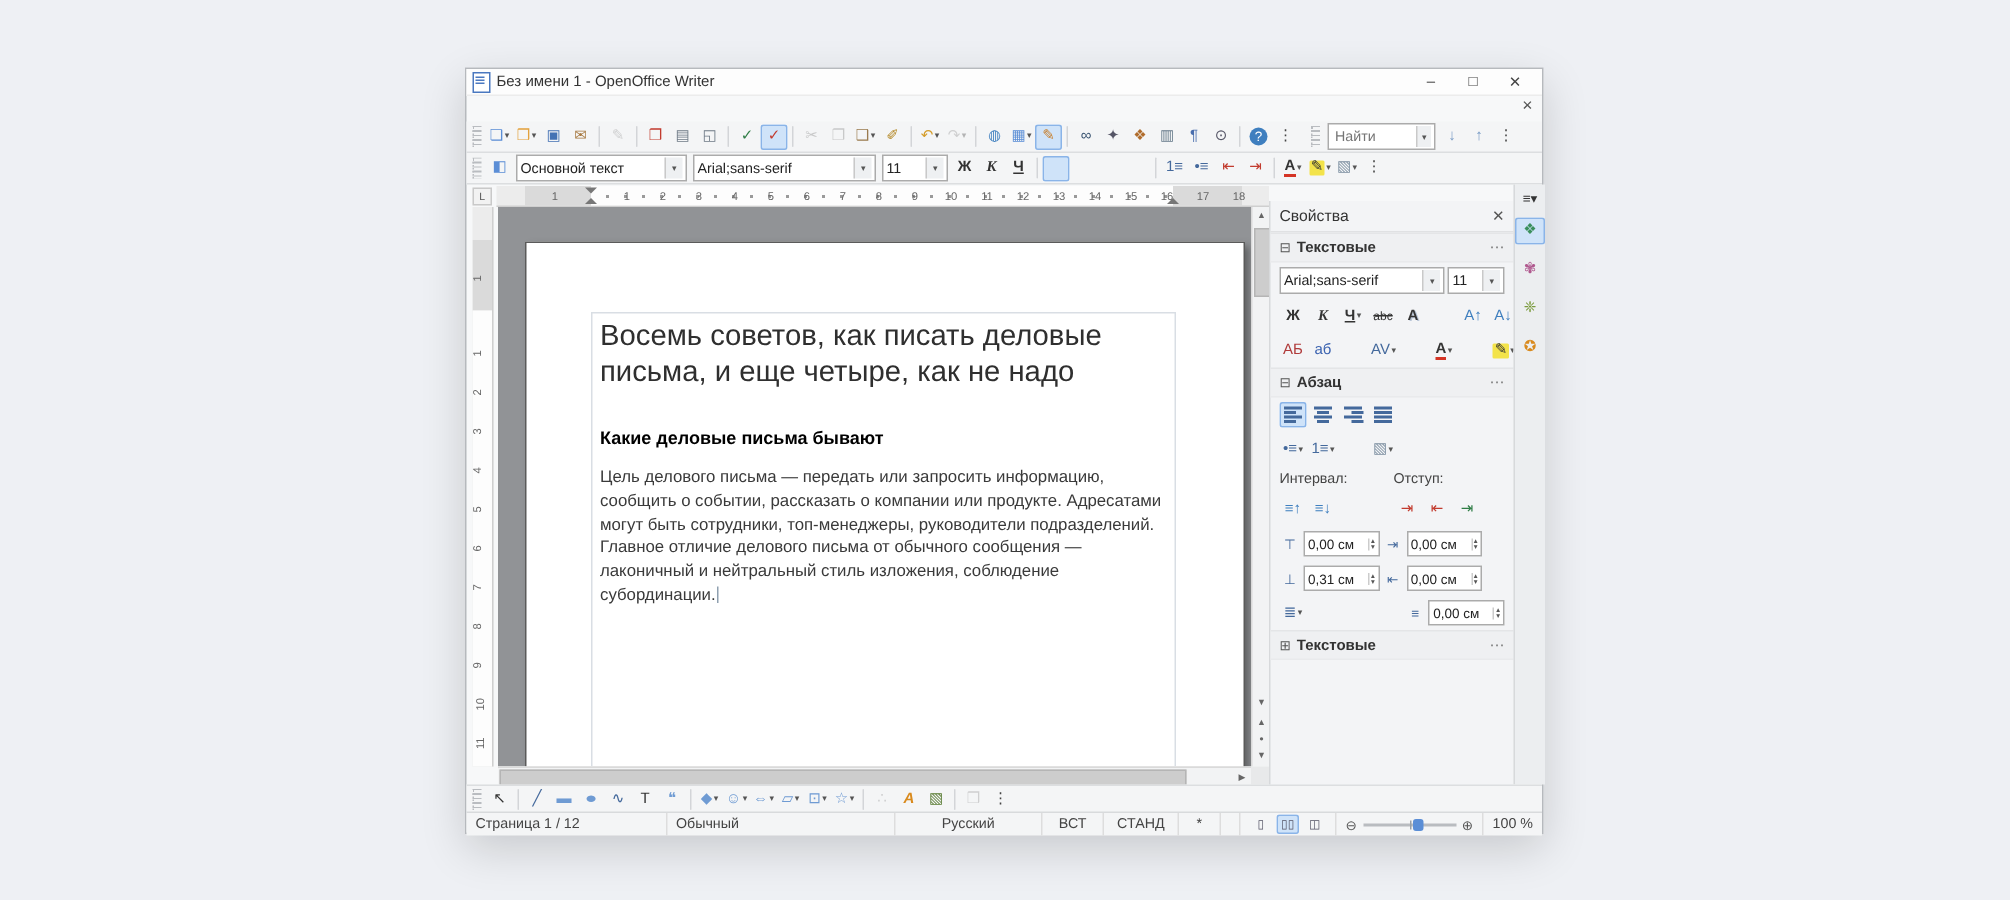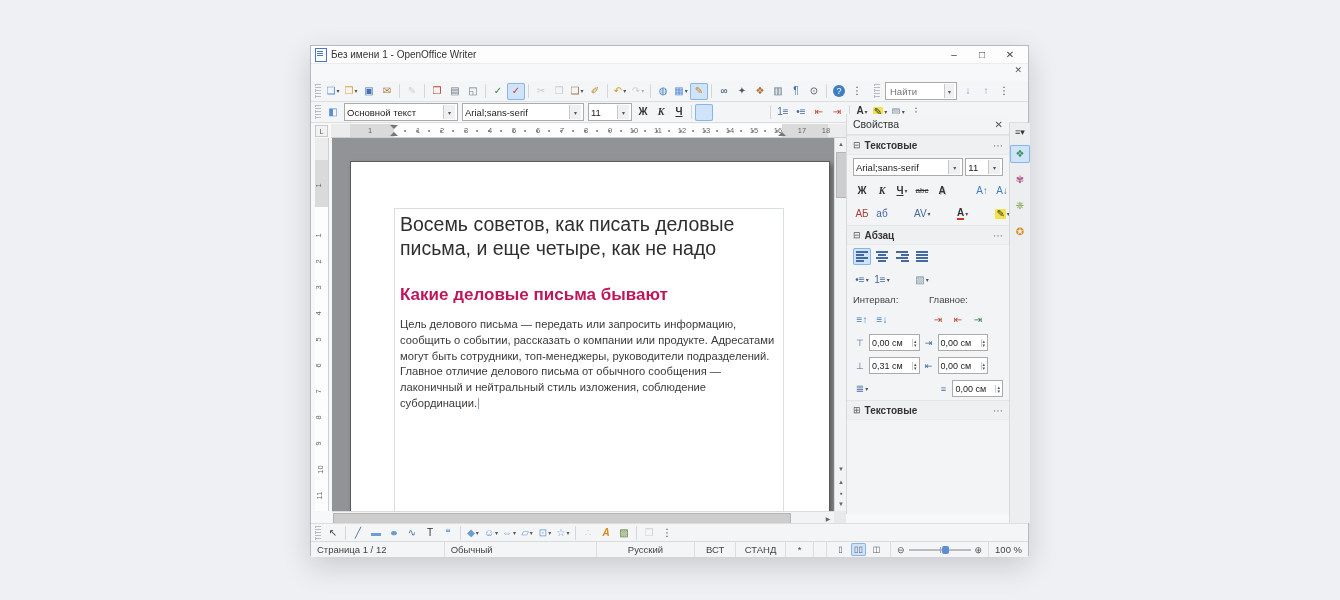--- a/index.html
+++ b/index.html
@@ -66,33 +66,33 @@
   .ind.top{border-top:4px solid #777;top:1px}
   .ind.bot{border-bottom:4px solid #777;bottom:1px}
 
   
   .docarea{left:21px;top:92px;width:502px;height:373px;background:#919396;overflow:hidden}
   .page{position:absolute;left:18px;top:23px;width:478px;height:420px;background:#fff;border:1px solid #5a5a5a;box-shadow:3px 3px 5px rgba(0,0,0,.35)}
   .textzone{position:absolute;left:43px;top:46px;width:390px;height:380px;border:1px solid #d9dee4;padding:3px 5px;box-sizing:border-box}
   .doc-h1{font-size:19.5px;line-height:24px;color:#2f2f2f;margin:0 0 9px;font-weight:400}
   .para{font-size:11.2px;line-height:15.8px;color:#3a3a3a;margin:0 0 13px}
   .para::after{content:"";display:inline-block;width:1px;height:11px;background:#8fa0b0;margin-left:1px;vertical-align:-2px}
-  .doc-h2{font-size:17px;color:#be185d;margin:25px 0 12px;font-weight:700}
+  .doc-h2{font-size:12px;color:#000000;margin:25px 0 12px;font-weight:700}
 
   
   .vscroll{left:523px;top:92px;width:12px;height:373px;background:#f2f3f4;border-left:1px solid #dadada}
   .sbtn{position:absolute;left:0;width:12px;height:12px;display:flex;align-items:center;justify-content:center;font-size:6px;color:#666}
   .vthumb{position:absolute;left:1px;top:14px;width:10px;height:44px;background:#cdcdcd;border:1px solid #b5b5b5}
   .hscroll{left:21px;top:465px;width:502px;height:12px;background:#f2f3f4;border-top:1px solid #dadada}
   .hthumb{position:absolute;left:1px;top:1px;width:456px;height:9px;background:#cdcdcd;border:1px solid #b5b5b5}
   .hsbtn{position:absolute;top:0;width:12px;height:12px;display:flex;align-items:center;justify-content:center;font-size:6px;color:#666}
   .scorner{left:523px;top:465px;width:12px;height:12px;background:#e8e9ea}
 
   
-  .sidebar{left:535px;top:68px;width:163px;height:400px;background:#f3f4f6;border-left:1px solid #d7d9db;padding:0;font-size:10px;color:#333}
+  .sidebar{left:535px;top:88px;width:163px;height:400px;background:#f3f4f6;border-left:1px solid #d7d9db;padding:0;font-size:10px;color:#333}
   .sb-head{display:flex;align-items:center;height:20px;padding:0 6px;border-bottom:1px solid #e0e1e3}
   .sb-title{font-size:10.5px;color:#333}
   .sb-x{margin-left:auto;font-size:10px;color:#555}
   .sb-sec{display:flex;align-items:center;height:18px;padding:0 6px;border-top:1px solid #e4e5e7;border-bottom:1px solid #e9eaec;background:#eff0f2;font-weight:bold;font-size:10px}
   .sb-sec .tg{font-size:9px;margin-right:4px;color:#555;font-weight:normal}
   .sb-sec .more{margin-left:auto;color:#777;font-weight:normal}
   .sb-row{display:flex;align-items:center;padding:3px 6px;gap:2px}
   .sb-row .combo{margin:0}
   .sb-lab{font-size:9.5px;color:#444;flex:1}
   .spin{display:inline-flex;align-items:center;height:15px;background:#fff;border:1px solid #ababab;font-size:9px;color:#222;padding:0 2px}
@@ -637,21 +637,21 @@
 
         </span>
 
         <span class="tbtn">
           <span class="gi" style="color: rgb(123, 142, 160);">▧</span>
           <span class="dd">▾</span>
         </span>
       </div>
     <div class="sb-row">
       <span class="sb-lab">Интервал:</span>
-      <span class="sb-lab">Главное:</span>
+      <span class="sb-lab">Отступ:</span>
     </div>
     <div class="sb-row">
       <span style="display:flex;flex:1;gap:2px">
 
           <span class="tbtn">
             <span class="gi" style="color: rgb(63, 127, 191);">≡↑</span>
           </span>
 
           <span class="tbtn">
             <span class="gi" style="color: rgb(63, 127, 191);">≡↓</span>

